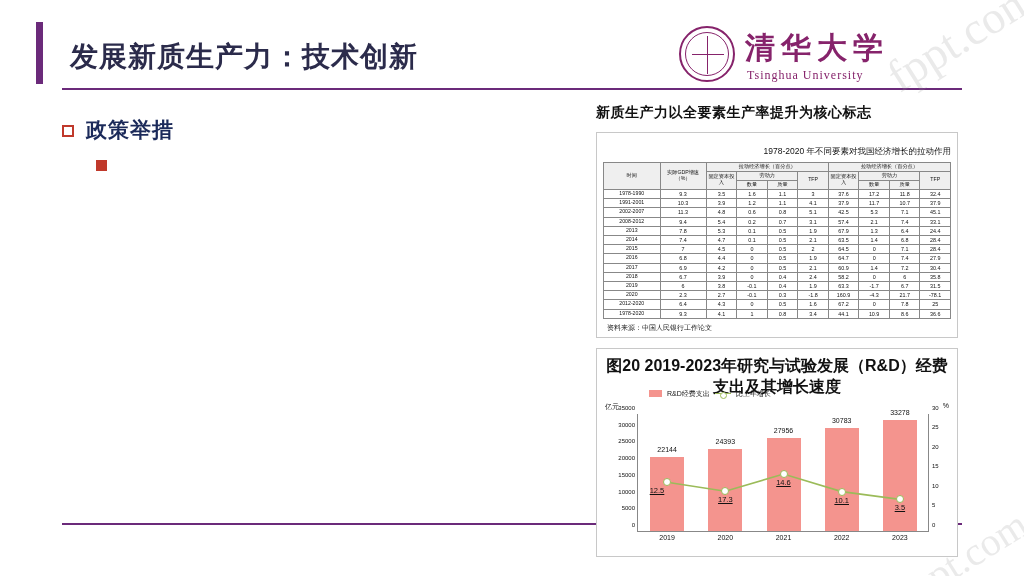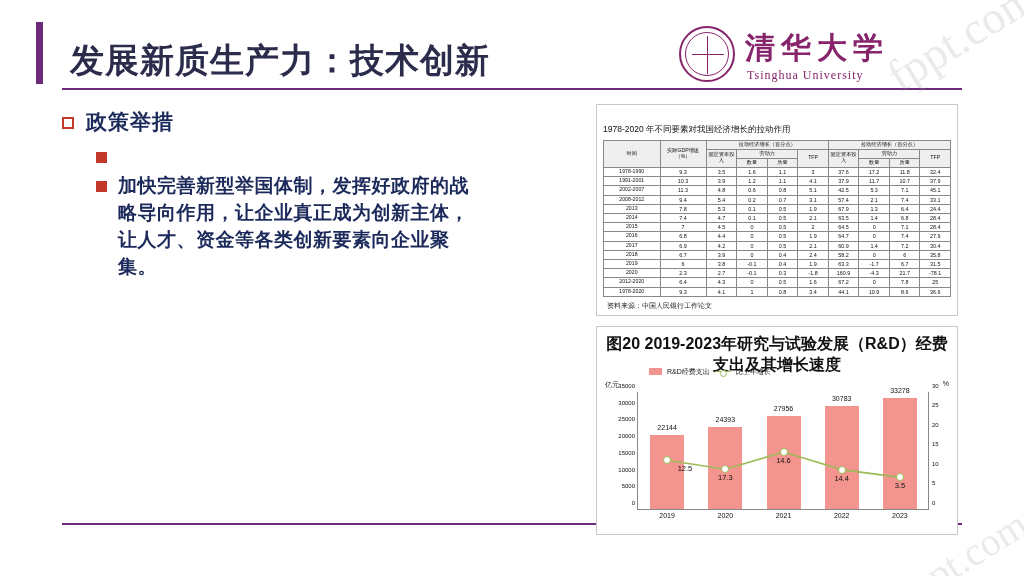--- a/index.html
+++ b/index.html
@@ -37,21 +37,21 @@
   }
   .bottom-rule {
     position: absolute;
     left: 62px; top: 523px;
     width: 900px; height: 2px;
     background: #6b2a7a;
   }
   .slide-title {
     position: absolute;
     left: 70px; top: 38px;
-    font-size: 34px;
+    font-size: 28px;
     font-weight: bold;
     color: #2b2b4b;
     letter-spacing: 1px;
   }
   
   .logo {
     position: absolute;
     right: 55px; top: 26px;
     width: 290px; height: 62px;
   }
@@ -99,21 +99,21 @@
     position: absolute;
     left: 68px; top: 42px;
     font-size: 12px;
     color: #86236b;
     letter-spacing: 1px;
     font-family: "Liberation Serif", serif;
   }
   
   .content-left {
     position: absolute;
-    left: 62px; top: 108px;
+    left: 62px; top: 116px;
     width: 500px;
   }
   .l1 {
     display: flex;
     align-items: flex-start;
     gap: 12px;
     margin-bottom: 8px;
   }
   .sq-hollow {
     width: 12px; height: 12px;
@@ -163,24 +163,24 @@
     letter-spacing: 0.5px;
   }
   .table-card {
     border: 1px solid #c8c8c8;
     background: #fff;
     padding: 5px 6px 4px 6px;
     box-sizing: border-box;
     width: 362px;
   }
   .table-title {
-    text-align: left;
+    text-align: right;
     font-size: 8.5px;
     color: #111;
-    margin: 14px 0 4px 0;
+    margin: 8px 0 4px 0;
   }
   table.stat {
     border-collapse: collapse;
     width: 100%;
     font-size: 5.4px;
     color: #111;
     table-layout: fixed;
   }
   table.stat th, table.stat td {
     border: 0.5px solid #888;
@@ -326,20 +326,21 @@
     background: #fff;
     border: 1.4px solid #9bbb59;
     transform: translate(-50%, 50%);
   }
   .dot-label {
     position: absolute;
     transform: translate(-50%, 0);
     font-size: 7.5px;
     color: #111;
     white-space: nowrap;
+    text-decoration: underline;
   }
   .watermark {
     position: absolute;
     color: rgba(150,150,150,0.20);
     font-size: 46px;
     font-family: "Liberation Serif", serif;
     transform: rotate(-32deg);
     pointer-events: none;
     white-space: nowrap;
   }
@@ -366,27 +367,24 @@
 
   <div class="content-left">
     <div class="l1">
       <div class="sq-hollow"></div>
       <div class="l1-text">政策举措</div>
     </div>
 
     <div class="l2">
       <div class="sq-solid"></div>
     </div>
-    <div class="l2">
-      <div class="sq-solid"></div>
-      <div class="l2-text">加快完善新型举国体制，发挥好政府的战略导向作用，让企业真正成为创新主体，让人才、资金等各类创新要素向企业聚集。</div>
-    </div>
   </div>
 
   <div class="content-right">
+    <div class="right-heading">新质生产力以全要素生产率提升为核心标志</div>
 
     <div class="table-card">
       <div class="table-title">1978-2020 年不同要素对我国经济增长的拉动作用</div>
       <table class="stat">
         <thead>
           <tr>
             <th rowspan="3" style="width:16%">时间</th>
             <th rowspan="3" style="width:13%">实际GDP增速（%）</th>
             <th colspan="4">拉动经济增长（百分点）</th>
             <th colspan="4">拉动经济增长（百分点）</th>
@@ -624,27 +622,27 @@
               <div class="xlabel">2022</div>
             </div>
             <div class="bar" style="left: 244.9px; height: 111.244px;">
               <div class="bar-label">33278</div>
               <div class="xlabel">2023</div>
             </div>
             <svg width="291" height="117" style="position: absolute; left: 0px; top: 0px;">
               <polyline points="29.1,68.25 87.30000000000001,77.22 145.5,60.06 203.70000000000002,77.61 261.90000000000003,85.41" fill="none" stroke="#9bbb59" stroke-width="1.6"></polyline>
             </svg>
             <div class="dot" style="left: 29.1px; bottom: 48.75px;"></div>
-            <div class="dot-label" style="left: 47px; top: 72.25px;">12.5</div>
+            <div class="dot-label" style="left: 19px; top: 72.25px;">12.5</div>
             <div class="dot" style="left: 87.3px; bottom: 39.78px;"></div>
             <div class="dot-label" style="left: 87.3px; top: 81.22px;">17.3</div>
             <div class="dot" style="left: 145.5px; bottom: 56.94px;"></div>
             <div class="dot-label" style="left: 145.5px; top: 64.06px;">14.6</div>
             <div class="dot" style="left: 203.7px; bottom: 39.39px;"></div>
-            <div class="dot-label" style="left: 203.7px; top: 81.61px;">14.4</div>
+            <div class="dot-label" style="left: 203.7px; top: 81.61px;">10.1</div>
             <div class="dot" style="left: 261.9px; bottom: 31.59px;"></div>
             <div class="dot-label" style="left: 261.9px; top: 89.41px;">3.5</div>
           </div>
         <div class="plot-right-axis"></div>
       </div>
     </div>
   </div>
 
   <div class="watermark wm1">fppt.com</div>
   <div class="watermark wm2">fppt.com</div>

